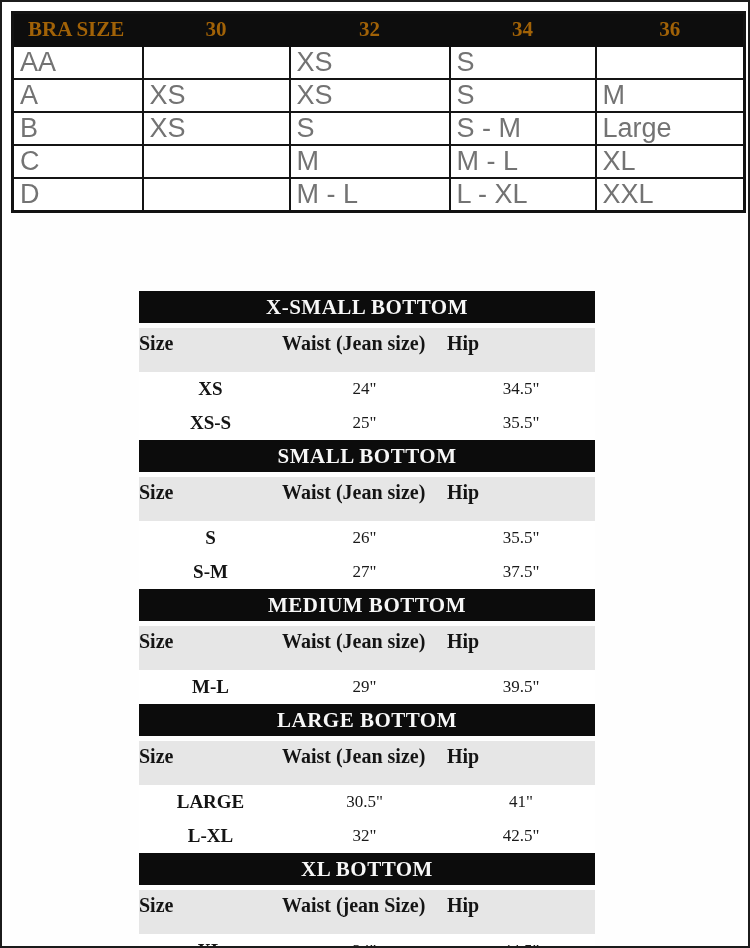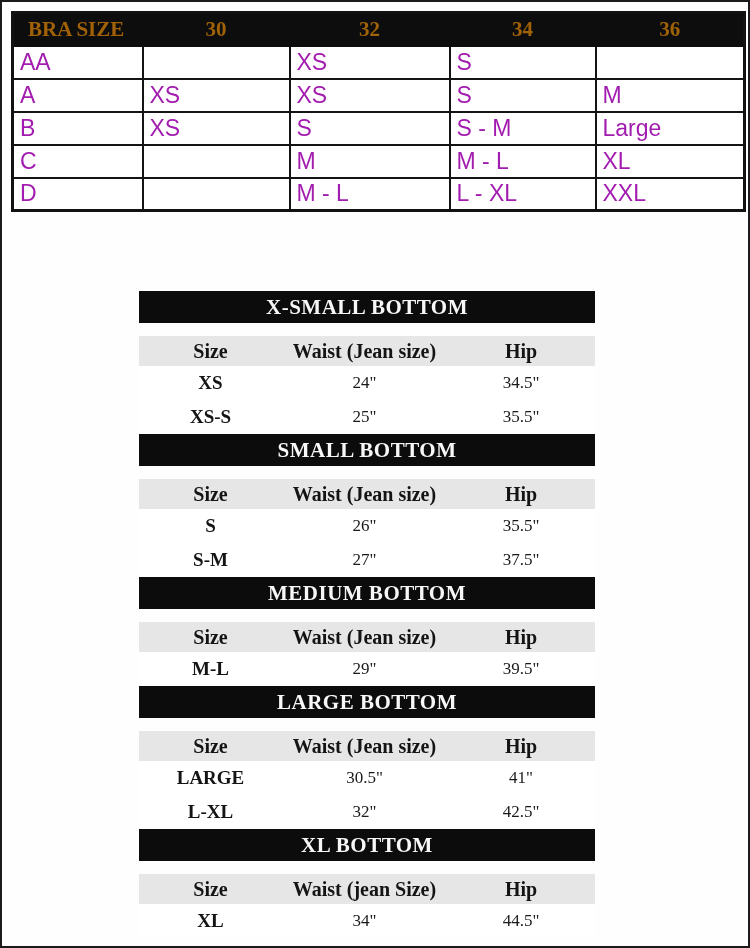--- a/index.html
+++ b/index.html
@@ -38,52 +38,52 @@
     font-family: "Liberation Serif", "DejaVu Serif", serif;
     font-weight: bold;
     font-size: 21px;
     text-align: center;
     border-color: #0d0d0d;
   }
   .bra-table thead th.first { text-align: left; padding-left: 14px; }
   .bra-table tbody td {
     background: #ffffff;
     font-family: "Liberation Sans", "DejaVu Sans", sans-serif;
-    font-size: 23px;
-    color: #a21caf;
+    font-size: 27px;
+    color: #737373;
     text-align: left;
     padding-left: 6px;
   }
 
   
   .bottom-tables {
     position: absolute; left: 137px; top: 289px;
     width: 456px;
   }
   .size-block { width: 456px; }
   .block-title {
     height: 32px; line-height: 32px;
-    margin-bottom: 13px;
+    margin-bottom: 5px;
     background: #0c0c0c;
     color: #f7f7f7;
     font-family: "Liberation Serif", "DejaVu Serif", serif;
     font-weight: bold;
     font-size: 21px;
     text-align: center;
     letter-spacing: 0.5px;
   }
   .block-subheader {
     display: grid;
     grid-template-columns: 143px 165px 148px;
-    height: 30px; line-height: 30px;
+    height: 44px; line-height: 30px;
     background: #e6e6e6;
     font-family: "Liberation Serif", "DejaVu Serif", serif;
     font-weight: bold;
     font-size: 20px;
-    text-align: center;
+    text-align: left;
     color: #141414;
   }
   .block-row {
     display: grid;
     grid-template-columns: 143px 165px 148px;
     height: 34px; line-height: 34px;
     text-align: center;
     background: #ffffff;
   }
   .size-cell {

